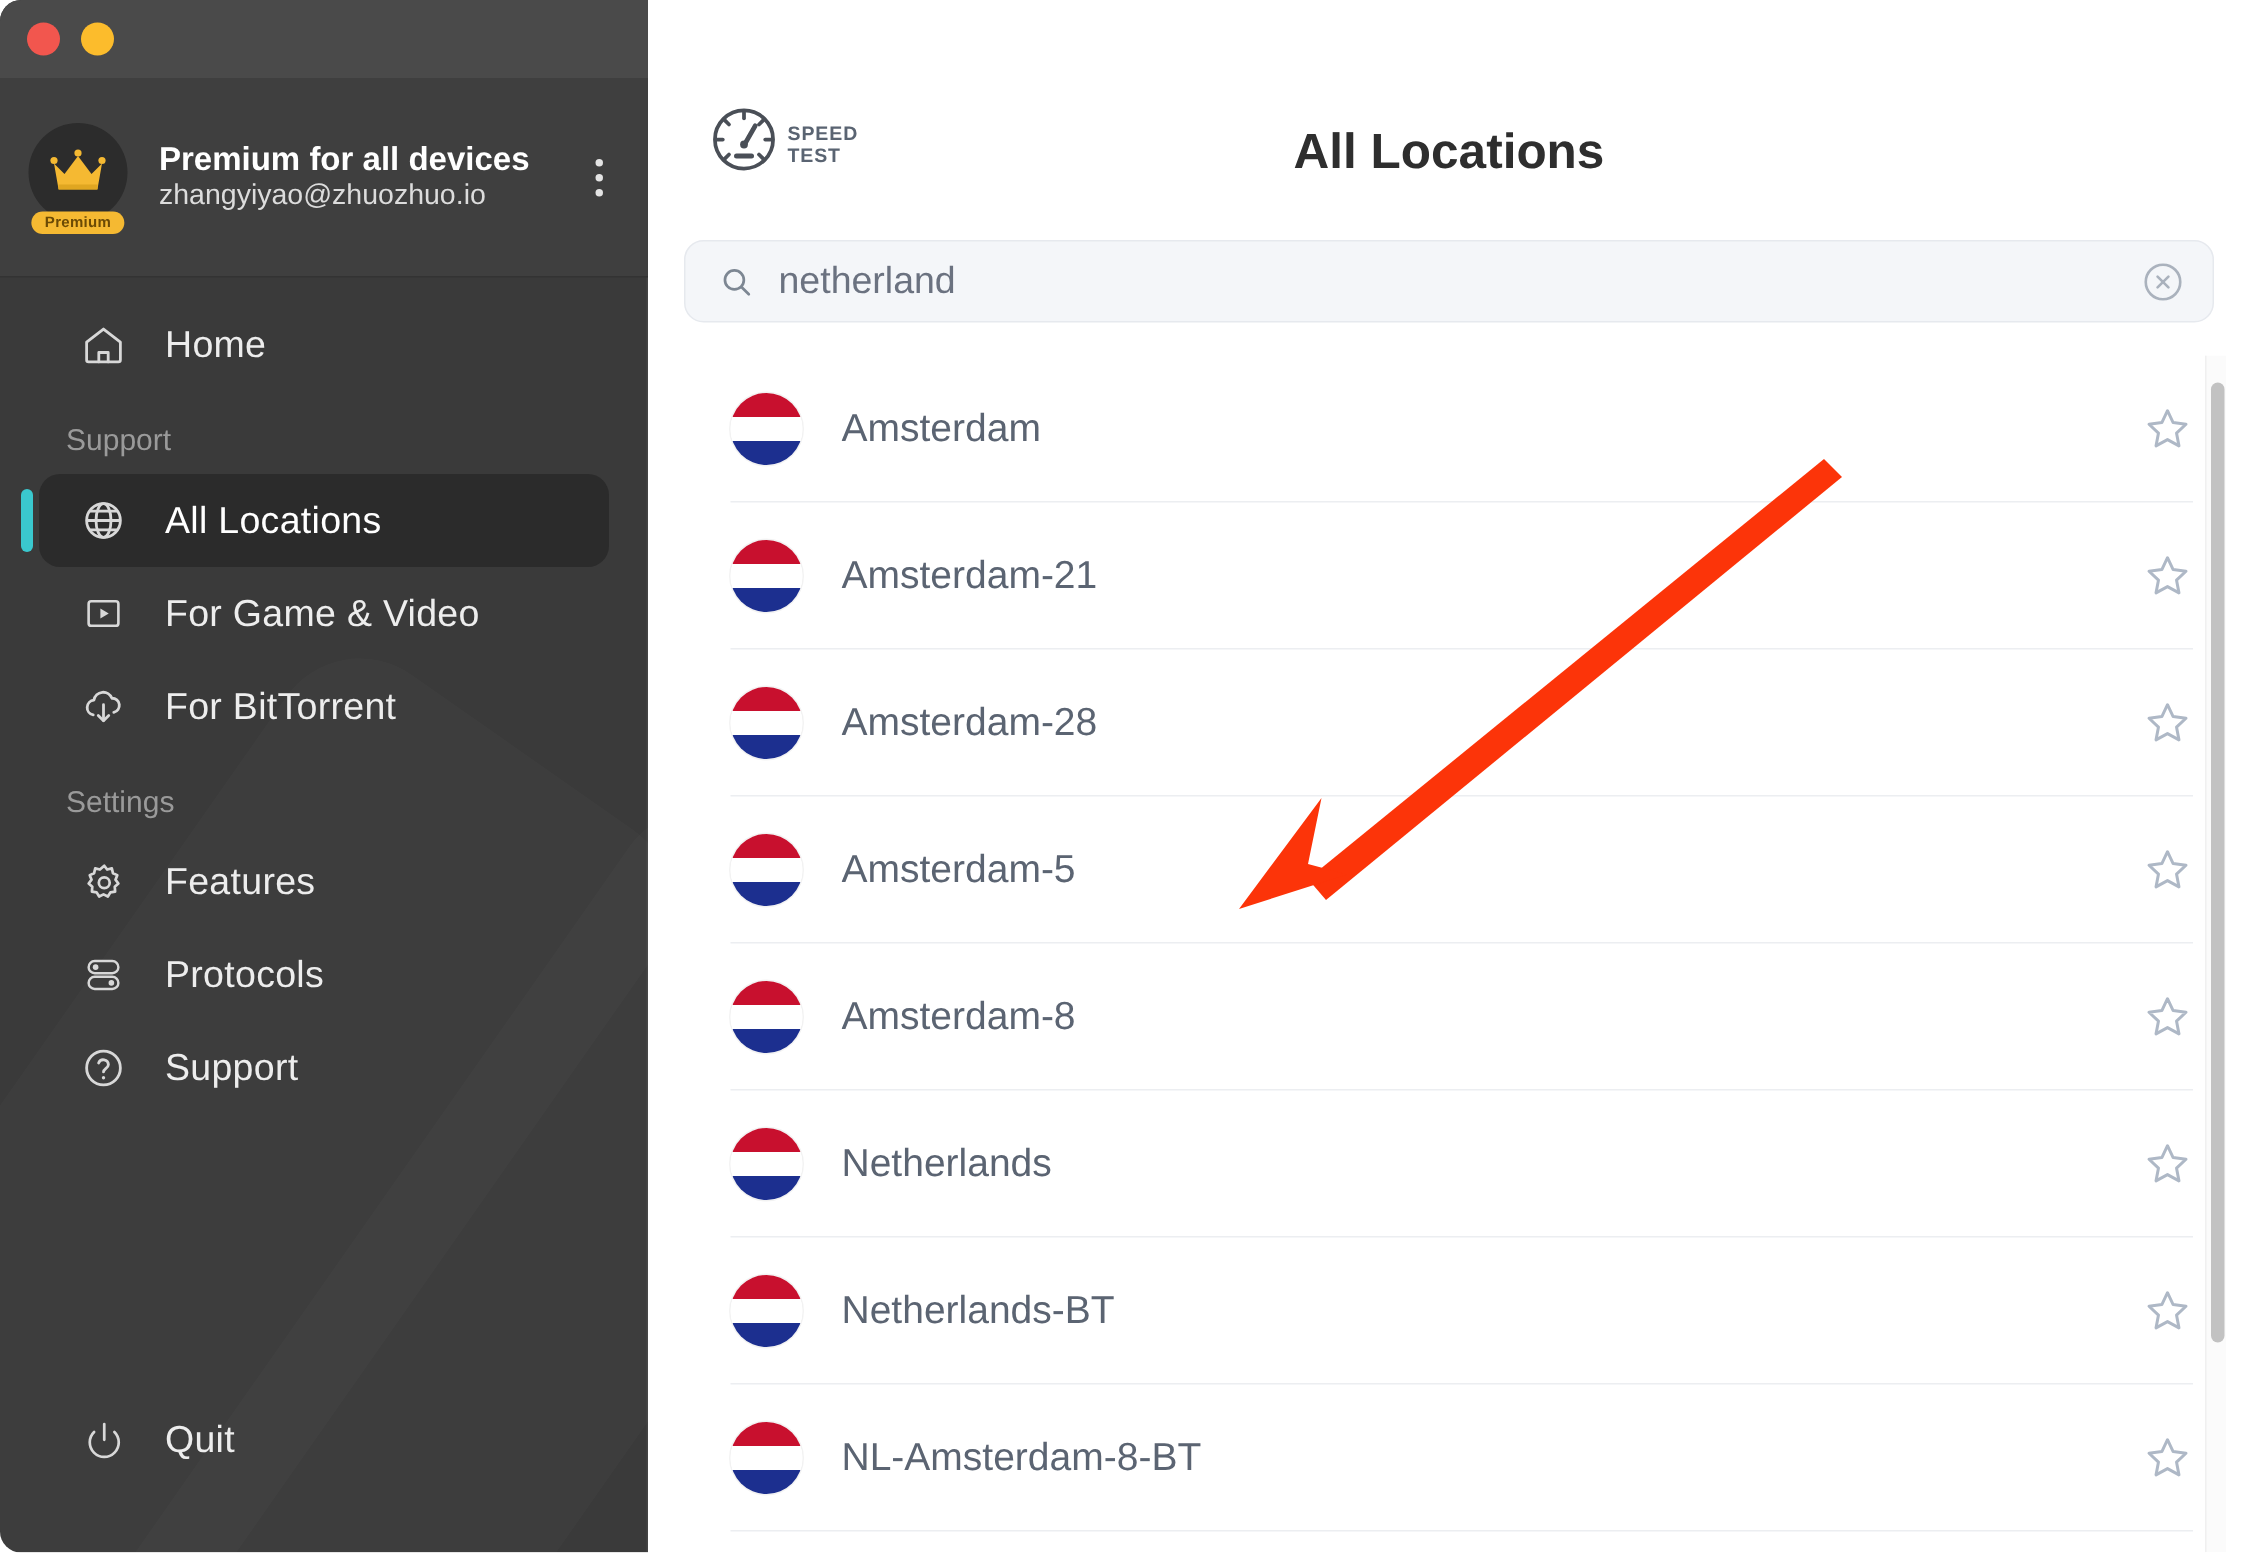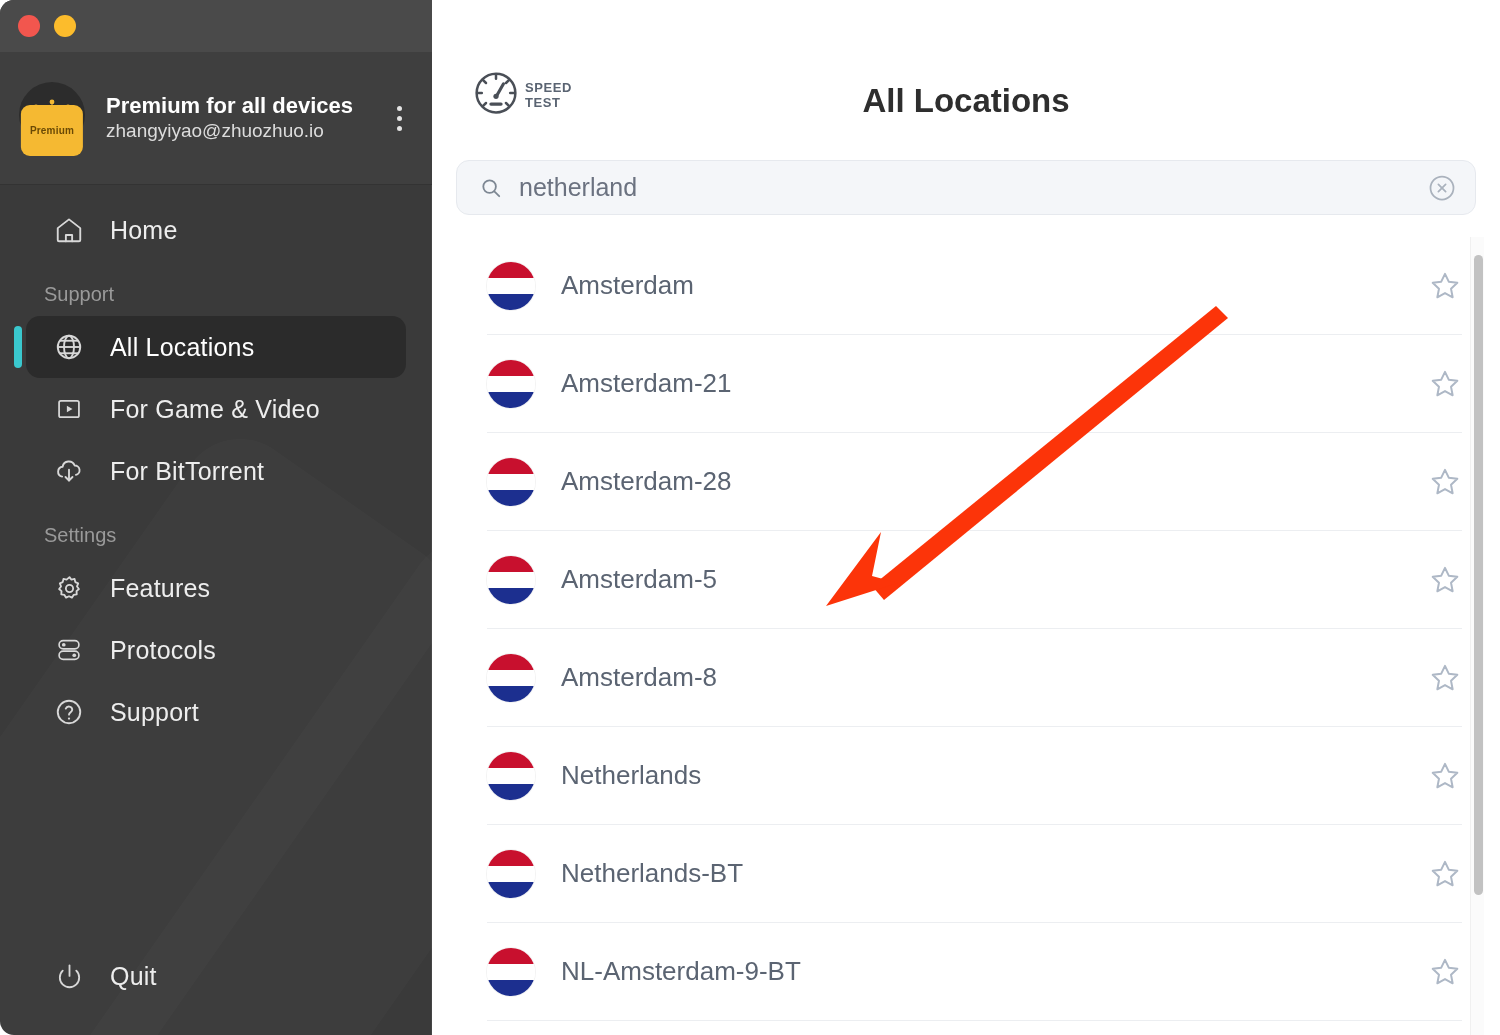--- a/index.html
+++ b/index.html
@@ -65,21 +65,21 @@
   .avatar-circle{
     width:66px; height:66px; border-radius:50%;
     background:#2c2c2c;
     display:flex; align-items:center; justify-content:center;
     margin:0 auto;
   }
   .premium-pill{
     position:absolute; left:50%; bottom:-2px; transform:translateX(-50%);
     background:#f5b932; color:#6b4a05;
     font-size:10px; font-weight:bold;
-    padding:20px 9px; border-radius:9px;
+    padding:2px 9px; border-radius:9px;
     white-space:nowrap; letter-spacing:.2px;
   }
   .account-text{ flex:1; min-width:0; }
   .account-title{
     color:#ffffff; font-size:22px; font-weight:bold;
     line-height:1.25; white-space:nowrap;
   }
   .account-email{
     color:#dcdcdc; font-size:19px; line-height:1.3;
     white-space:nowrap; overflow:hidden; text-overflow:ellipsis;
@@ -112,21 +112,21 @@
   .nav-item.active::before{
     content:""; position:absolute; left:-12px; top:50%;
     transform:translateY(-50%);
     width:8px; height:42px; border-radius:5px;
     background:#3ac8ce;
   }
   .nav-section{
     color:#9a9a9a; font-size:20px;
     padding:22px 0 10px 44px;
   }
-  .quit-wrap{ padding-bottom:28px; position:relative; z-index:3; }
+  .quit-wrap{ padding-bottom:44px; position:relative; z-index:3; }
 
   
   .main{
     flex:1; position:relative; background:#ffffff;
     display:flex; flex-direction:column; min-width:0;
   }
   .main-header{
     height:160px; flex:0 0 160px;
     position:relative;
     display:flex; align-items:flex-start;
@@ -475,21 +475,21 @@
                 <path d="M12 3.4 l2.65 5.55 6.05 .8 -4.45 4.2 1.15 6.0 -5.4 -2.95 -5.4 2.95 1.15 -6.0 -4.45 -4.2 6.05 -.8 Z"></path>
               </svg>
             </span>
           </div>
           <div class="row">
             <span class="flag">
               <i style="background: rgb(200, 16, 46);"></i>
               <i style="background: rgb(255, 255, 255);"></i>
               <i style="background: rgb(28, 47, 143);"></i>
             </span>
-            <span class="row-name">NL-Amsterdam-9-BT</span>
+            <span class="row-name">NL-Amsterdam-8-BT</span>
             <span class="star">
               <svg width="34" height="34" viewBox="0 0 24 24" fill="none" stroke="currentColor" stroke-width="1.4" stroke-linejoin="round">
                 <path d="M12 3.4 l2.65 5.55 6.05 .8 -4.45 4.2 1.15 6.0 -5.4 -2.95 -5.4 2.95 1.15 -6.0 -4.45 -4.2 6.05 -.8 Z"></path>
               </svg>
             </span>
           </div>
         </div>
       <div class="scrollbar">
         <div class="scroll-thumb"></div>
       </div>

